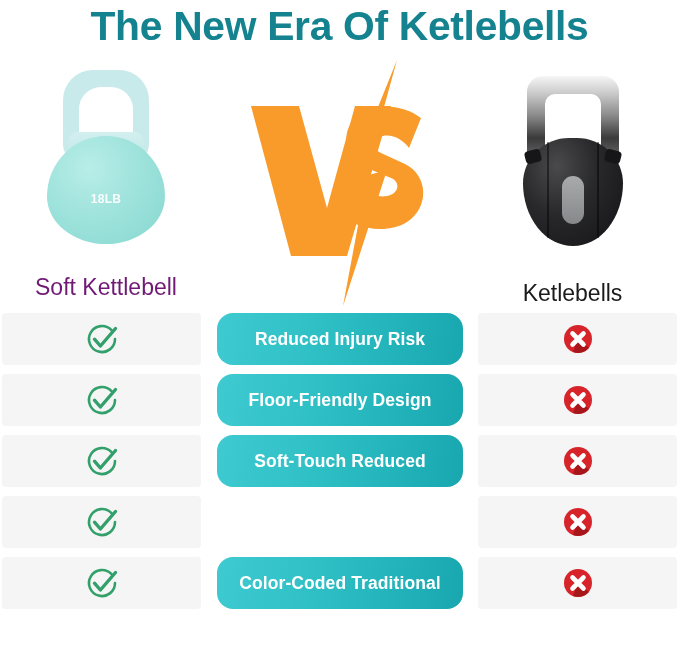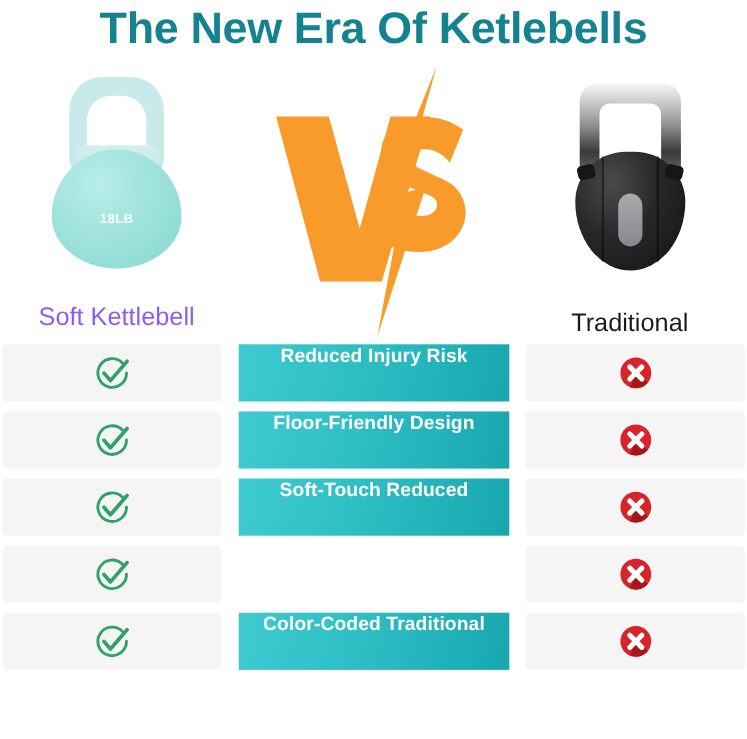--- a/index.html
+++ b/index.html
@@ -53,21 +53,21 @@
   .hero-label {
     position: absolute;
     left: 0;
     width: 100%;
     text-align: center;
     font-size: 23px;
     line-height: 26px;
   }
   .label-left {
     bottom: 8px;
-    color: #8b5cf6;
+    color: #701a75;
   }
   .label-right {
     bottom: 2px;
     color: #1b1b1b;
   }
 
   
   .kb-soft {
     position: absolute;
     left: 50%;
@@ -228,23 +228,24 @@
   .cell-left, .cell-right {
     background: #f5f5f5;
     border-radius: 4px;
     display: flex;
     align-items: center;
     justify-content: center;
   }
   .cell-mid {
     background: linear-gradient(100deg, #3ECAD0 0%, #2FC0C6 40%, #18A7AF 100%);
     display: flex;
-    align-items: flex-start;
+    align-items: center;
     justify-content: center;
     padding: 0 10px;
+    border-radius: 16px;
   }
   .feature-text {
     font-family: "Liberation Sans Narrow", "Liberation Sans", sans-serif;
     font-size: 17.5px;
     font-weight: bold;
     color: #ffffff;
     text-align: center;
     white-space: nowrap;
     letter-spacing: 0.1px;
   }
@@ -289,21 +290,21 @@
       <div class="kbt-handle"></div>
       <div class="kbt-hole"></div>
       <div class="kbt-body"></div>
       <div class="kbt-seam-l"></div>
       <div class="kbt-seam-r"></div>
       <div class="kbt-collar-l"></div>
       <div class="kbt-collar-r"></div>
       <div class="kbt-plate"></div>
     </div>
     <div class="hero-label label-right">
-      <div>Traditional</div>
+      <div>Ketlebells</div>
     </div>
   </div>
 </div>
 
 <div class="rows" id="rows-container">
     <div class="row">
       <div class="cell cell-left">
         <span>
           <svg class="icon-check" width="34" height="34" viewBox="0 0 34 34" aria-hidden="true">
             <path d="M26.5 8.2 A13 13 0 1 0 30 17" fill="none" stroke="#32A06A" stroke-width="2.6" stroke-linecap="round"></path>

